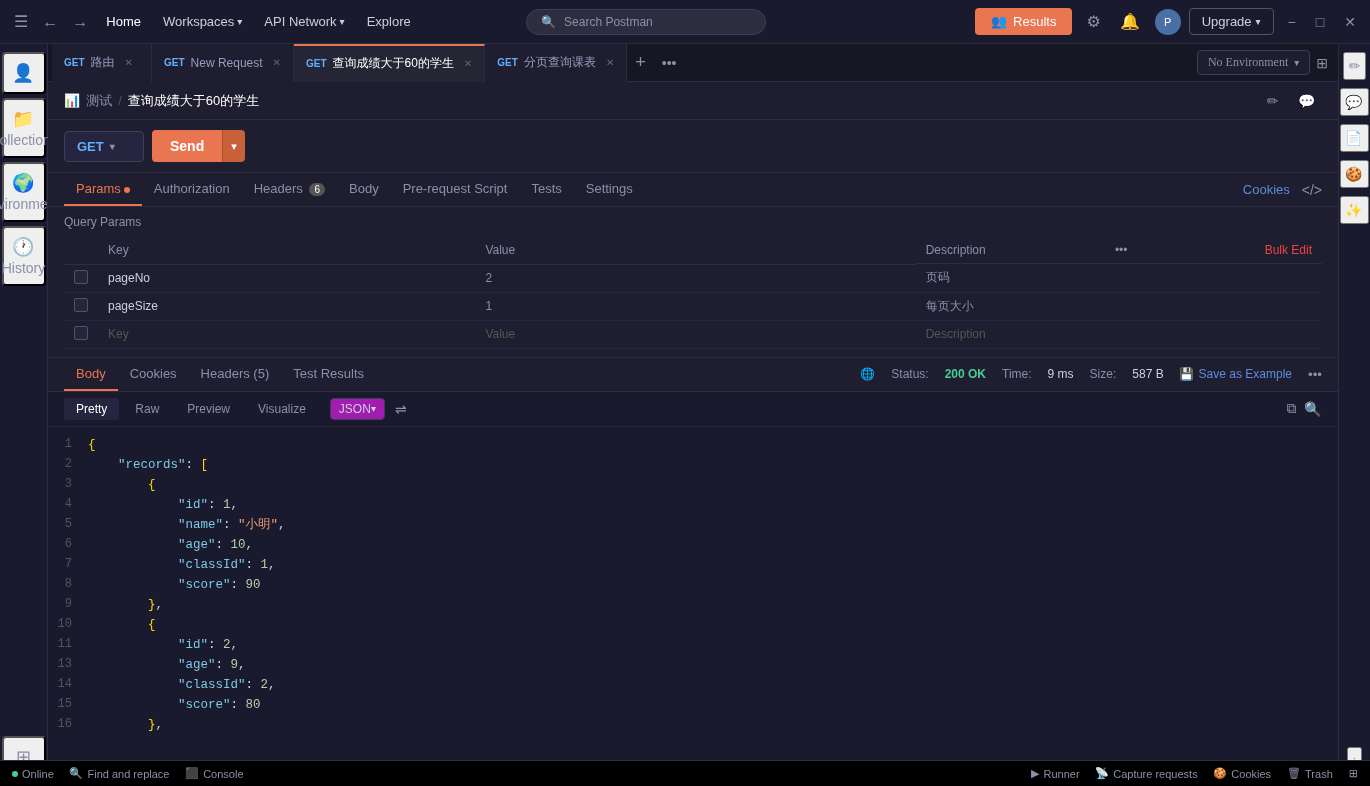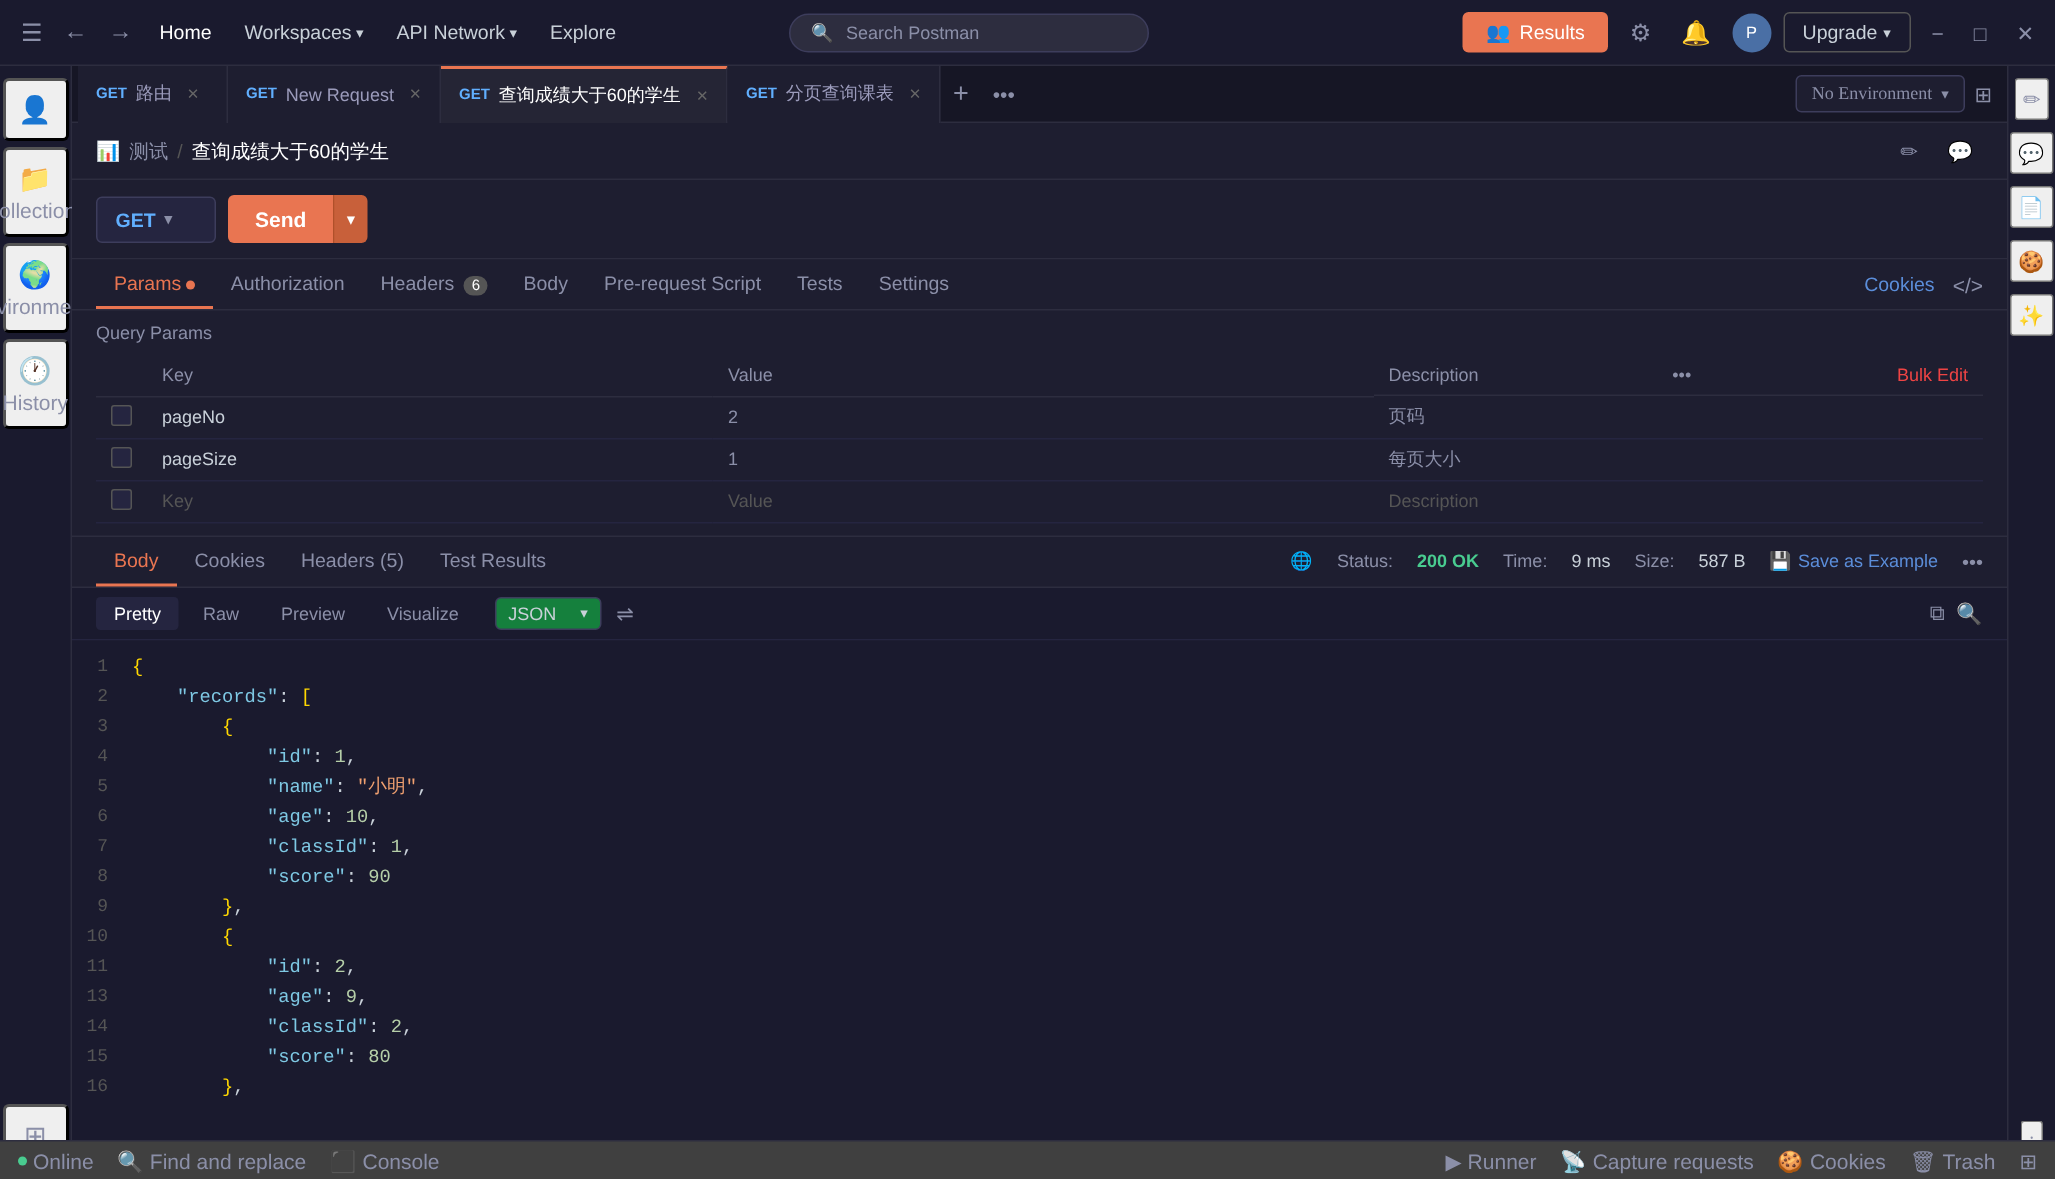--- a/index.html
+++ b/index.html
@@ -76,36 +76,36 @@
     .resp-tab-active { color: #e97551; border-bottom: 2px solid #e97551; }
     .resp-status-bar { display: flex; align-items: center; gap: 16px; margin-left: auto; font-size: 12px; }
     .status-ok { color: #49cc90; font-weight: 600; }
     .status-label { color: #8b8fa8; }
     .save-example { color: #5b8dd9; cursor: pointer; font-size: 12px; }
 
     
     .code-tabs-bar { display: flex; align-items: center; padding: 6px 16px; gap: 4px; border-bottom: 1px solid #252540; background: #1a1a2e; }
     .code-tab { padding: 4px 12px; cursor: pointer; color: #8b8fa8; font-size: 12px; border-radius: 3px; }
     .code-tab-active { background: #252540; color: #fff; }
-    .json-selector { display: flex; align-items: center; background: #15803d; border: 1px solid #3d3d5c; border-radius: 4px; padding: 3px 8px; gap: 16px; cursor: pointer; color: #c9d1d9; font-size: 12px; margin-left: 8px; }
+    .json-selector { display: flex; align-items: center; background: #a21caf; border: 1px solid #3d3d5c; border-radius: 4px; padding: 3px 8px; gap: 0; cursor: pointer; color: #c9d1d9; font-size: 12px; margin-left: 8px; }
     .code-tools { margin-left: auto; display: flex; align-items: center; gap: 8px; }
     .code-tool-btn { background: none; border: none; color: #8b8fa8; cursor: pointer; font-size: 14px; }
 
     
     .code-content { flex: 1; overflow-y: auto; background: #1a1a2e; padding: 8px 0; font-family: 'Consolas', 'Courier New', monospace; font-size: 12.5px; line-height: 1.6; }
     .code-line { display: flex; align-items: flex-start; }
     .line-num { color: #555; width: 40px; text-align: right; padding-right: 16px; user-select: none; flex-shrink: 0; font-size: 12px; }
     .line-content { color: #c9d1d9; white-space: pre; }
     .json-key { color: #7ec8e3; }
     .json-str { color: #f0a070; }
     .json-num { color: #b5cea8; }
     .json-brace { color: #ffd700; }
 
     
-    .status-bar { position: absolute; bottom: 0; left: 0; right: 0; height: 26px; background: #404040; border-top: 1px solid #2d2d3f; display: flex; align-items: center; padding: 0 12px; gap: 16px; font-size: 14px; color: #8b8fa8; }
+    .status-bar { position: absolute; bottom: 0; left: 0; right: 0; height: 26px; background: #000000; border-top: 1px solid #2d2d3f; display: flex; align-items: center; padding: 0 12px; gap: 16px; font-size: 11px; color: #8b8fa8; }
     .status-item { display: flex; align-items: center; gap: 4px; cursor: pointer; }
     .status-dot { width: 6px; height: 6px; background: #49cc90; border-radius: 50%; }
     .status-right { margin-left: auto; display: flex; align-items: center; gap: 16px; }
 
     
     ::-webkit-scrollbar { width: 6px; }
     ::-webkit-scrollbar-track { background: #1a1a2e; }
     ::-webkit-scrollbar-thumb { background: #3d3d5c; border-radius: 3px; }
 
     .send-btn-group { display: flex; }

